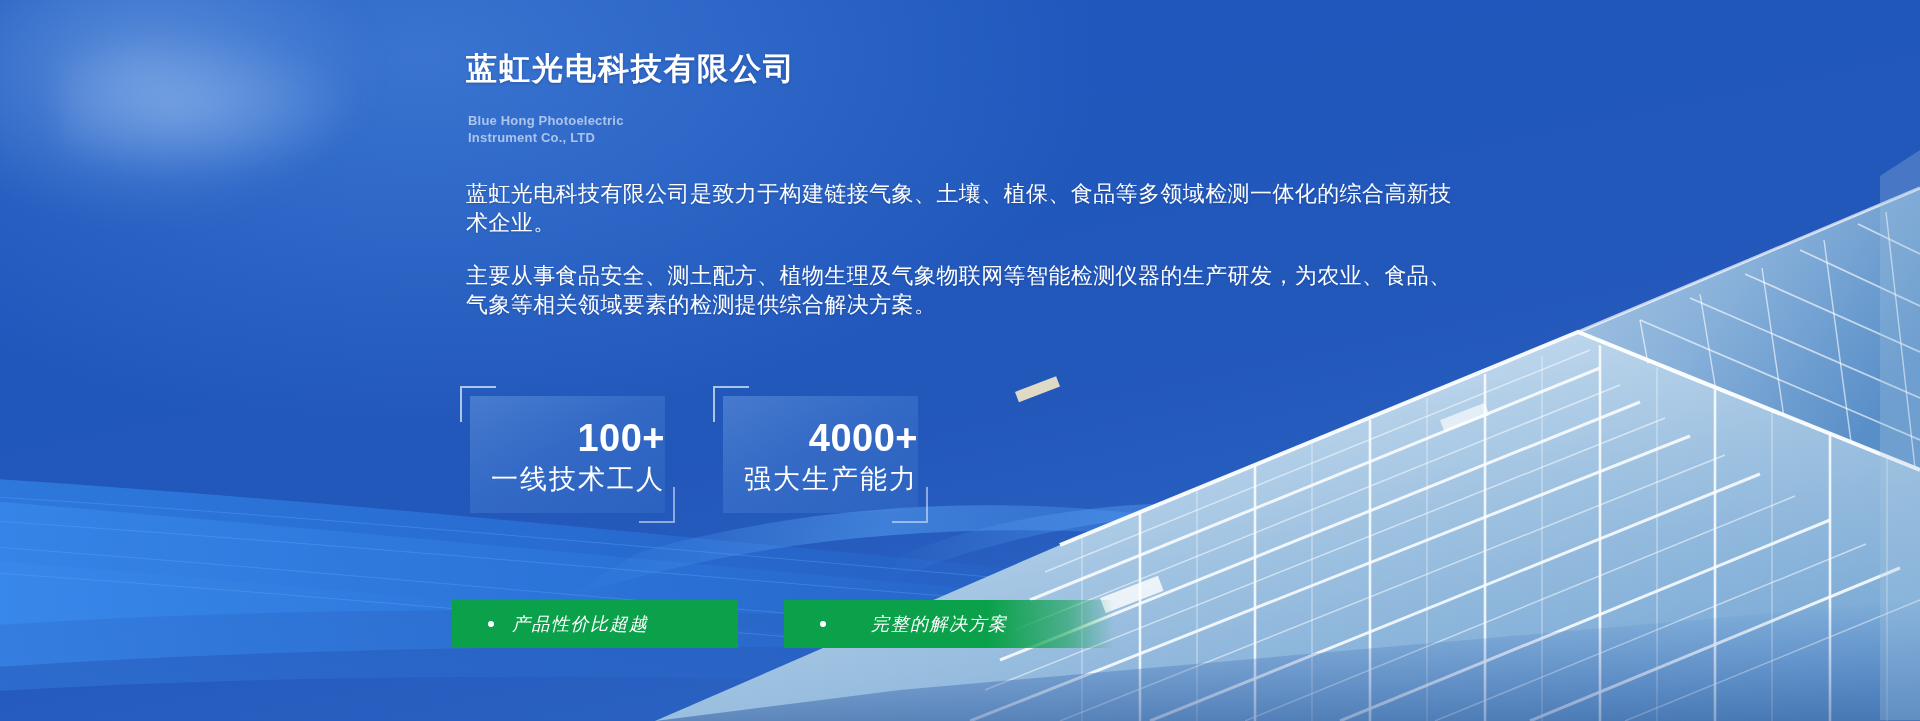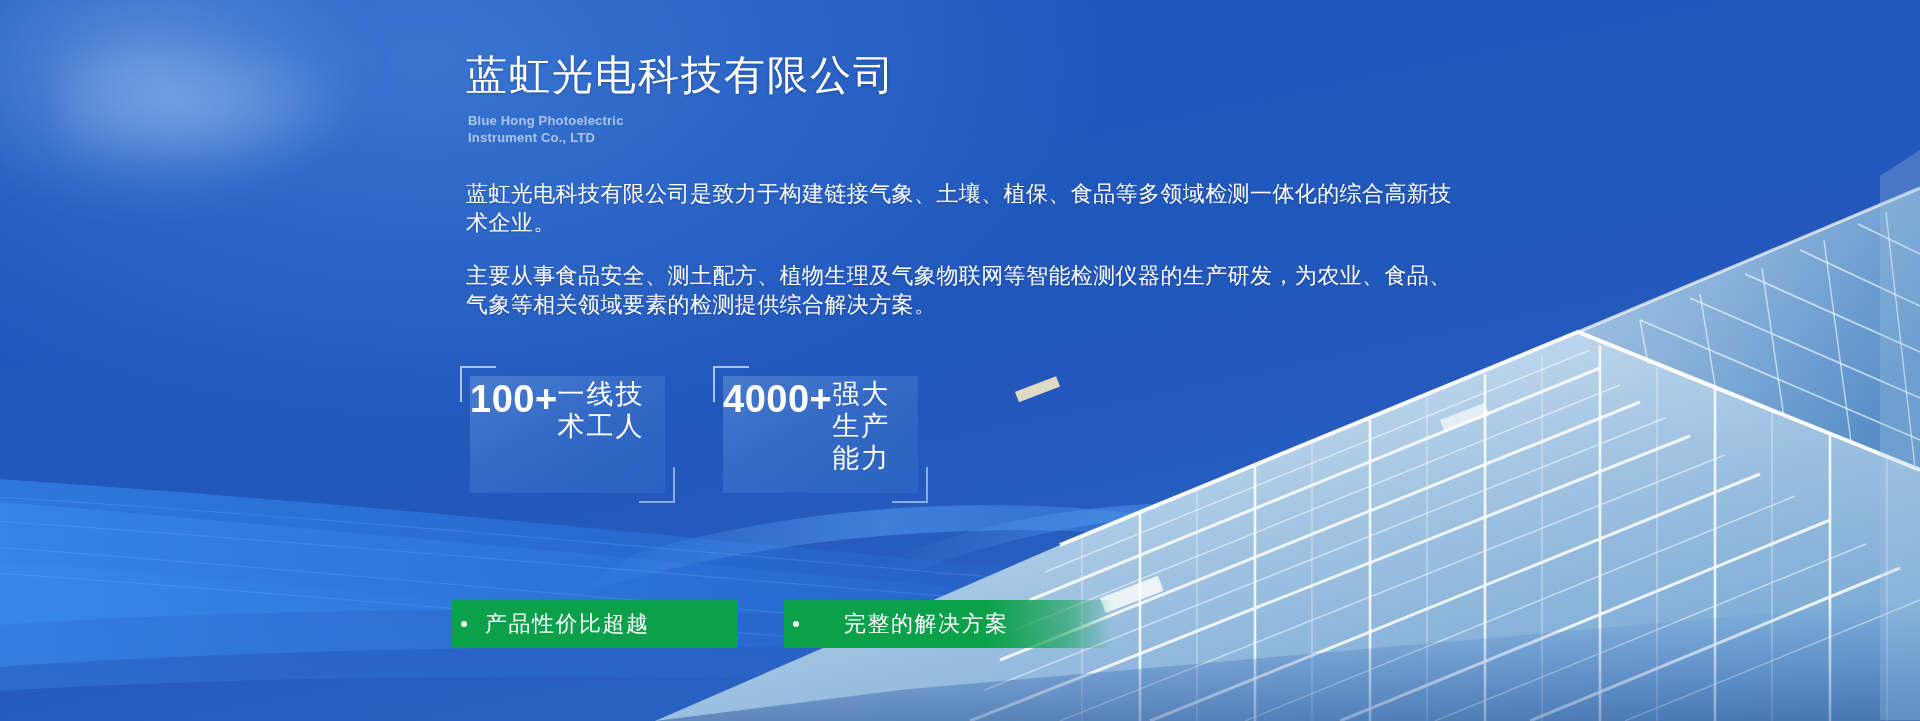--- a/index.html
+++ b/index.html
@@ -43,22 +43,22 @@
   
   .content {
     position:absolute;
     left:466px; top:0;
     width:1060px; height:721px;
     z-index:6;
   }
 
   .company-title {
     position:absolute; left:0; top:48px;
-    font-size:41px;
-    font-weight:400;
+    font-size:31px;
+    font-weight:700;
     letter-spacing:2px;
     color:#ffffff;
     white-space:nowrap;
     text-shadow:0 1px 3px rgba(0,30,80,0.30);
   }
 
   .company-sub {
     position:absolute; left:2px; top:112px;
     font-size:13px;
     line-height:17px;
@@ -84,23 +84,24 @@
     position:absolute;
     left:4px; top:376px;
     display:flex;
     gap:58px;
   }
   .stat-card {
     position:relative;
     width:195px; height:117px;
     background:linear-gradient(150deg, rgba(122,170,232,0.42) 0%, rgba(92,148,223,0.30) 45%, rgba(70,128,212,0.22) 100%);
     display:flex;
-    flex-direction:row;
-    align-items:flex-start;
+    flex-direction:column;
+    align-items:flex-end;
     justify-content:center;
+    margin-top:20px;
   }
   .stat-card::before {
     content:"";
     position:absolute;
     left:-10px; top:-10px;
     width:34px; height:34px;
     border-left:2px solid rgba(225,238,255,0.72);
     border-top:2px solid rgba(225,238,255,0.72);
   }
   .stat-card::after {
@@ -131,25 +132,26 @@
   .tags {
     position:absolute;
     left:452px; top:600px;
     display:flex;
     z-index:7;
   }
   .tag {
     height:48px;
     display:flex;
     align-items:center;
-    padding:0 34px 0 9px;
-    color:#ffffff;
-    font-size:22px;
+    padding:0 34px 0 36px;
+    color:#ffffff;
+    font-size:18px;
     letter-spacing:1.5px;
     white-space:nowrap;
+    font-style:italic;
   }
   .tag-1 { background:#0ba14a; width:286px; }
   .tag-2 {
     margin-left:46px;
     width:330px;
     background:linear-gradient(to right, #0ba14a 0%, #0ba14a 62%, rgba(11,161,74,0.55) 86%, rgba(11,161,74,0.00) 100%);
     gap:27px;
   }
   .tag-dot {
     display:inline-block;

